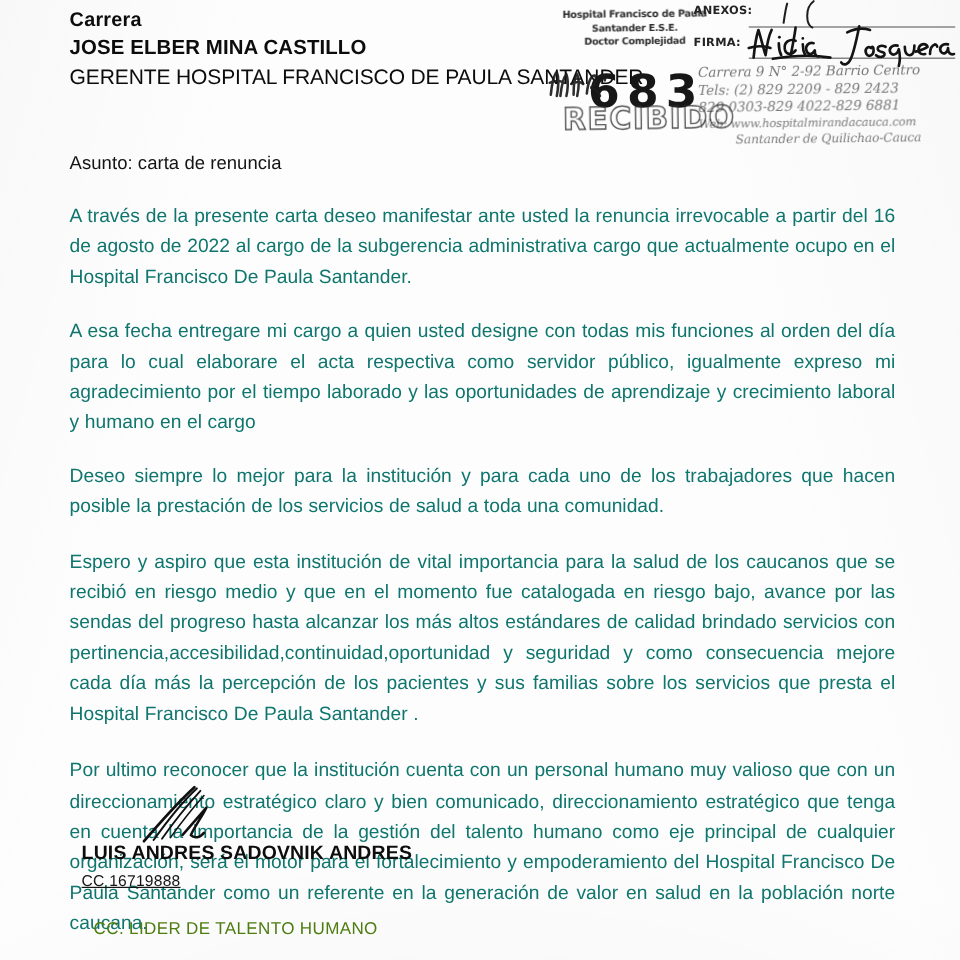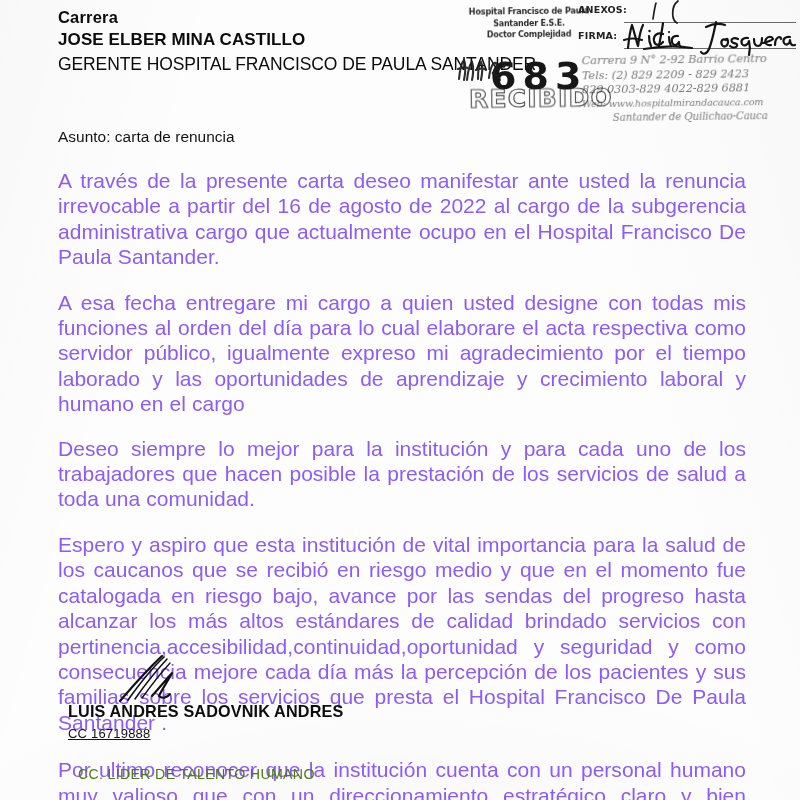--- a/index.html
+++ b/index.html
@@ -203,23 +203,23 @@
   }
   .subject {
     font-size: 15.4px;
     line-height: 22px;
     color: #141414;
     margin: 0 0 20px 0;
     letter-spacing: 0.05px;
   }
   .para {
     margin: 0 0 20px 0;
-    font-size: 21px;
+    font-size: 16px;
     line-height: 25.4px;
-    color: #8b5cf6;
+    color: #0f766e;
     text-align: justify;
     letter-spacing: 0.02px;
     word-spacing: 0.2px;
   }
   .para:last-child { margin-bottom: 0; }
   .para.p2 { margin-bottom: 19px; }
   .para.p4 { margin-bottom: 22px; }
 
   
   #signature-block {

